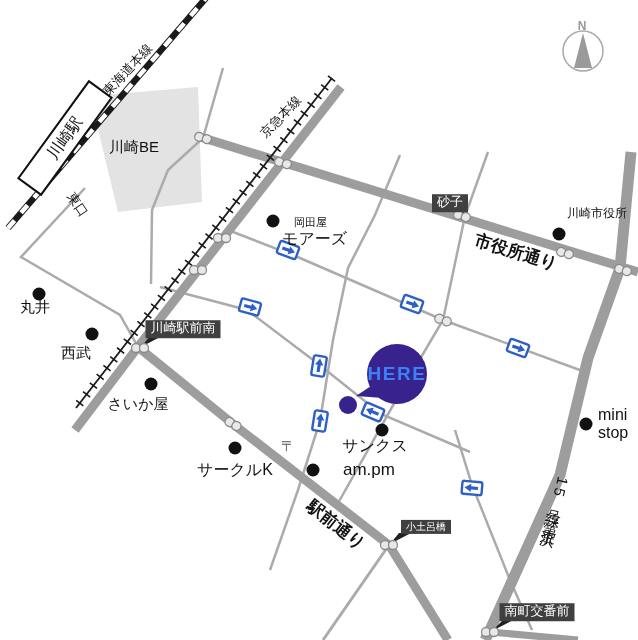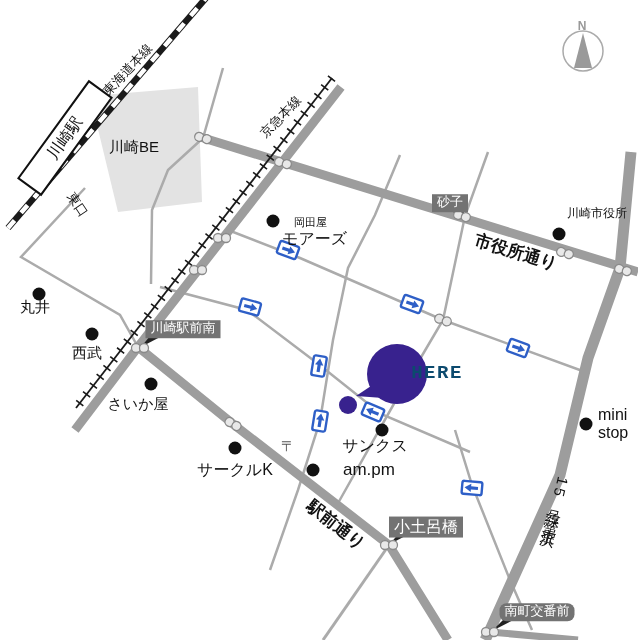--- a/index.html
+++ b/index.html
@@ -1,21 +1,21 @@
 <!DOCTYPE html>
 <html><head>
 <meta charset="utf-8">
 <style>
   html,body{margin:0;padding:0;background:#fff;}
   #stage{position:relative;width:638px;height:640px;background:#ffffff;overflow:hidden;
          font-family:"Liberation Sans","DejaVu Sans",sans-serif;}
   #map-svg{position:absolute;left:0;top:0;}
   .ml{position:absolute;white-space:pre;color:#111;line-height:1.12;transform-origin:center center;z-index:5;}
-  .darkbox{background:#737373;color:#fff;padding:1px 5px 2px 5px;z-index:6;}
-  .hereword{font-family:Liberation Mono, monospace;color:#0c4a6e;z-index:7;margin-left:40px;}
+  .darkbox{background:#404040;color:#fff;padding:1px 5px 2px 5px;z-index:6;}
+  .hereword{font-family:Liberation Sans, sans-serif;color:#3b82f6;z-index:7;}
   .vert{writing-mode:vertical-rl;letter-spacing:3px;}
 </style>
 </head>
 <body>
 
 <div id="stage">
   <svg id="map-svg" width="638" height="640" viewBox="0 0 638 640">
       <polygon points="90,96 198,87 202,202 118,212" fill="#e3e3e3"></polygon>
       <polyline points="228,230 300,258 443,320 588,373" fill="none" stroke="#ababab" stroke-width="2.5"></polyline>
       <polyline points="160,287 247,310 317,363 381,414 470,452" fill="none" stroke="#ababab" stroke-width="2.5"></polyline>
@@ -141,28 +141,28 @@
   <div class="ml" style="left: 128px; top: 70px; font-size: 13px; transform: translate(-50%, -50%) rotate(-47deg);">東海道本線</div>
   <div class="ml" style="left: 281px; top: 117px; font-size: 13px; transform: translate(-50%, -50%) rotate(-46deg);">京急本線</div>
   <div class="ml" style="left: 134px; top: 147px; font-size: 15px; transform: translate(-50%, -50%);">川崎BE</div>
   <div class="ml" style="left: 77px; top: 205px; font-size: 13px; transform: translate(-50%, -50%) rotate(56deg);">東口</div>
   <div class="ml" style="left: 294px; top: 222px; font-size: 11px; transform: translate(0px, -50%);">岡田屋</div>
   <div class="ml" style="left: 282px; top: 239px; font-size: 16px; transform: translate(0px, -50%); text-align: right;">モアーズ</div>
   <div class="ml darkbox" style="left: 450px; top: 203px; font-size: 13px; transform: translate(-50%, -50%);">砂子</div>
   <div class="ml" style="left: 516px; top: 252px; font-size: 17px; font-weight: 700; transform: translate(-50%, -50%) rotate(17deg);">市役所通り</div>
   <div class="ml" style="left: 569px; top: 214px; font-size: 12px; transform: translate(-50%, -50%); margin-left: 28px;">川崎市役所</div>
   <div class="ml" style="left: 35px; top: 307px; font-size: 15px; transform: translate(-50%, -50%);">丸井</div>
-  <div class="ml" style="left: 87px; top: 353px; font-size: 15px; transform: translate(-50%, -50%);">西武</div>
+  <div class="ml" style="left: 76px; top: 353px; font-size: 15px; transform: translate(-50%, -50%);">西武</div>
   <div class="ml darkbox" style="left: 183px; top: 329px; font-size: 13px; transform: translate(-50%, -50%);">川崎駅前南</div>
   <div class="ml" style="left: 138px; top: 404px; font-size: 15px; transform: translate(-50%, -50%);">さいか屋</div>
   <div class="ml" style="left: 375px; top: 446px; font-size: 16px; transform: translate(-50%, -50%); text-align: center;">サンクス</div>
   <div class="ml" style="left: 235px; top: 470px; font-size: 16px; transform: translate(-50%, -50%);">サークルK</div>
   <div class="ml" style="left: 322px; top: 470px; font-size: 17px; transform: translate(0px, -50%); margin-left: 21px;">am.pm</div>
   <div class="ml" style="left: 288px; top: 447px; font-size: 14px; color: rgb(85, 85, 85); transform: translate(-50%, -50%);">〒</div>
   <div class="ml" style="left: 598px; top: 415px; font-size: 16px; transform: translate(0px, -50%);">mini</div>
   <div class="ml" style="left: 598px; top: 433px; font-size: 16px; transform: translate(0px, -50%);">stop</div>
   <div class="ml" style="left: 336px; top: 525px; font-size: 17px; font-weight: 700; transform: translate(-50%, -50%) rotate(38deg);">駅前通り</div>
-  <div class="ml darkbox" style="left: 426px; top: 527px; font-size: 16px; transform: translate(-50%, -50%);">小土呂橋</div>
+  <div class="ml darkbox" style="left: 426px; top: 527px; font-size: 10px; transform: translate(-50%, -50%);">小土呂橋</div>
   <div class="ml vert" style="left: 557px; top: 500px; font-size: 15px; transform: translate(-50%, -50%) rotate(14deg);">15号線 第一京浜</div>
-  <div class="ml darkbox" style="left: 537px; top: 612px; font-size: 13px; transform: translate(-50%, -50%); border-radius: 7px;">南町交番前</div>
+  <div class="ml darkbox" style="left: 537px; top: 612px; font-size: 13px; transform: translate(-50%, -50%);">南町交番前</div>
   <div class="ml hereword" style="left: 397px; top: 374px; font-size: 19px; font-weight: 700; letter-spacing: 1.5px; transform: translate(-50%, -50%);">HERE</div>
   <div class="ml" style="left: 582px; top: 27px; font-size: 12px; font-weight: 700; color: rgb(153, 153, 153); transform: translate(-50%, -50%);">N</div>
 </div>
 
 </body></html>

